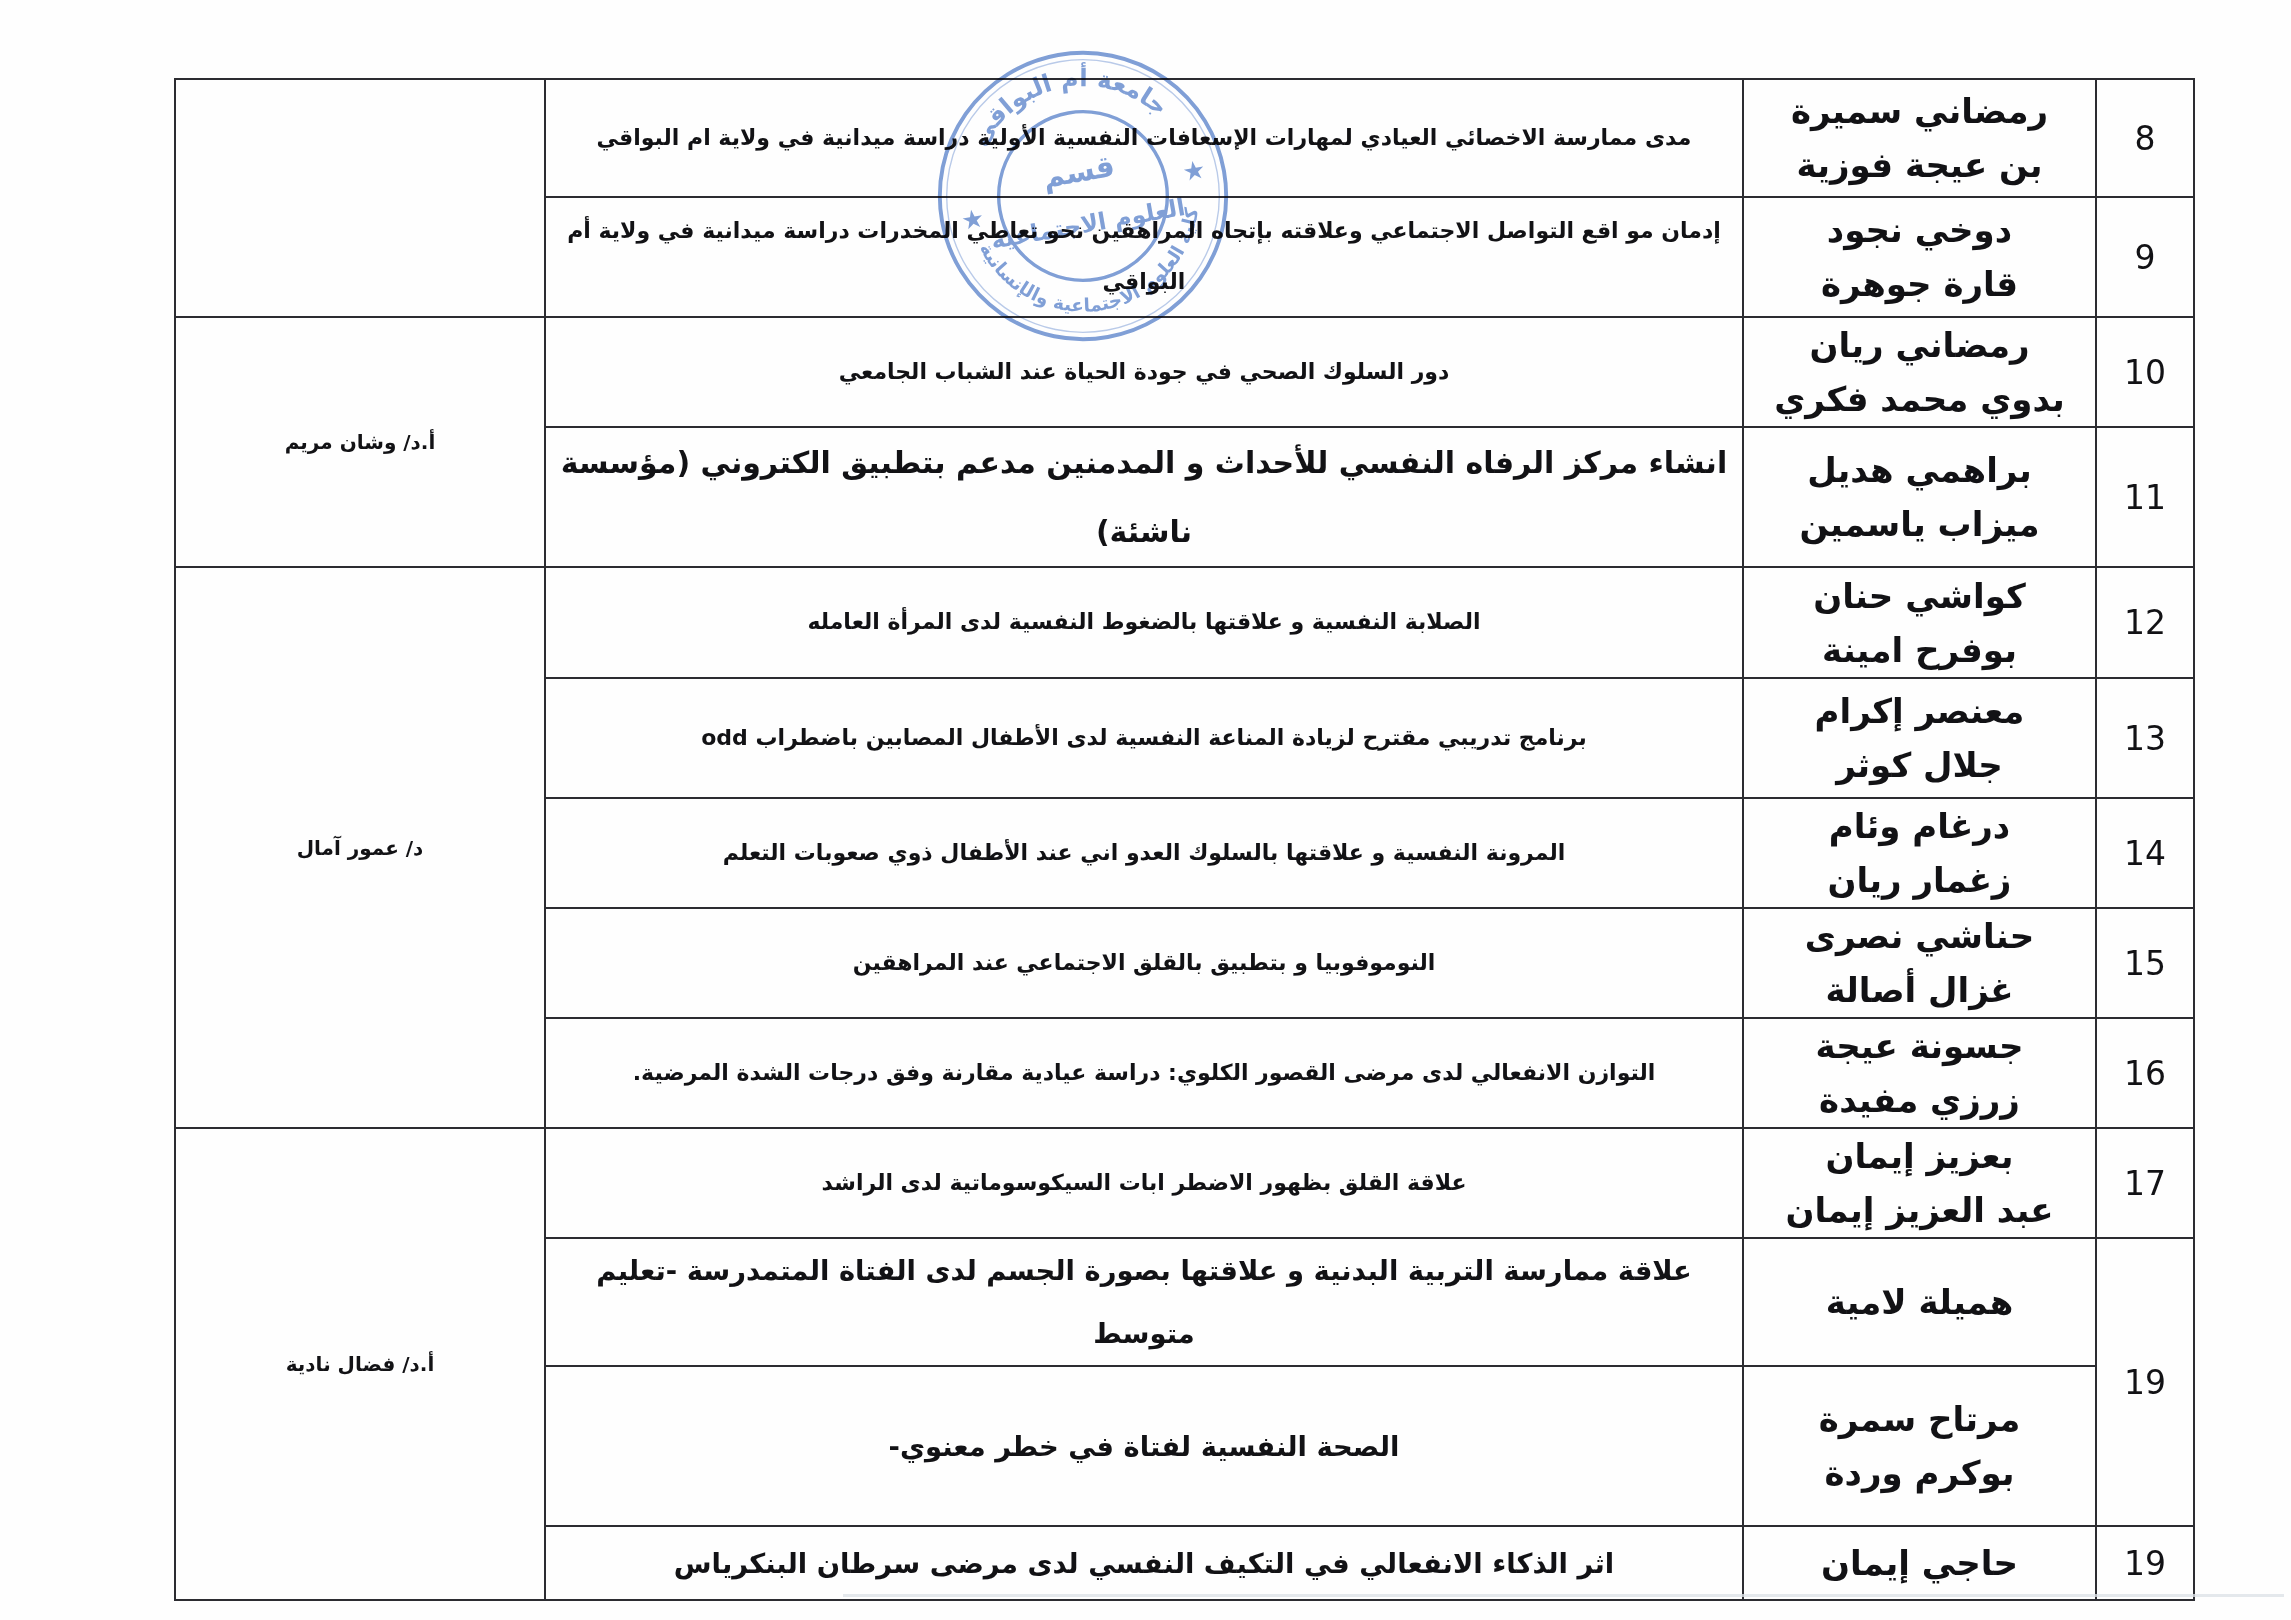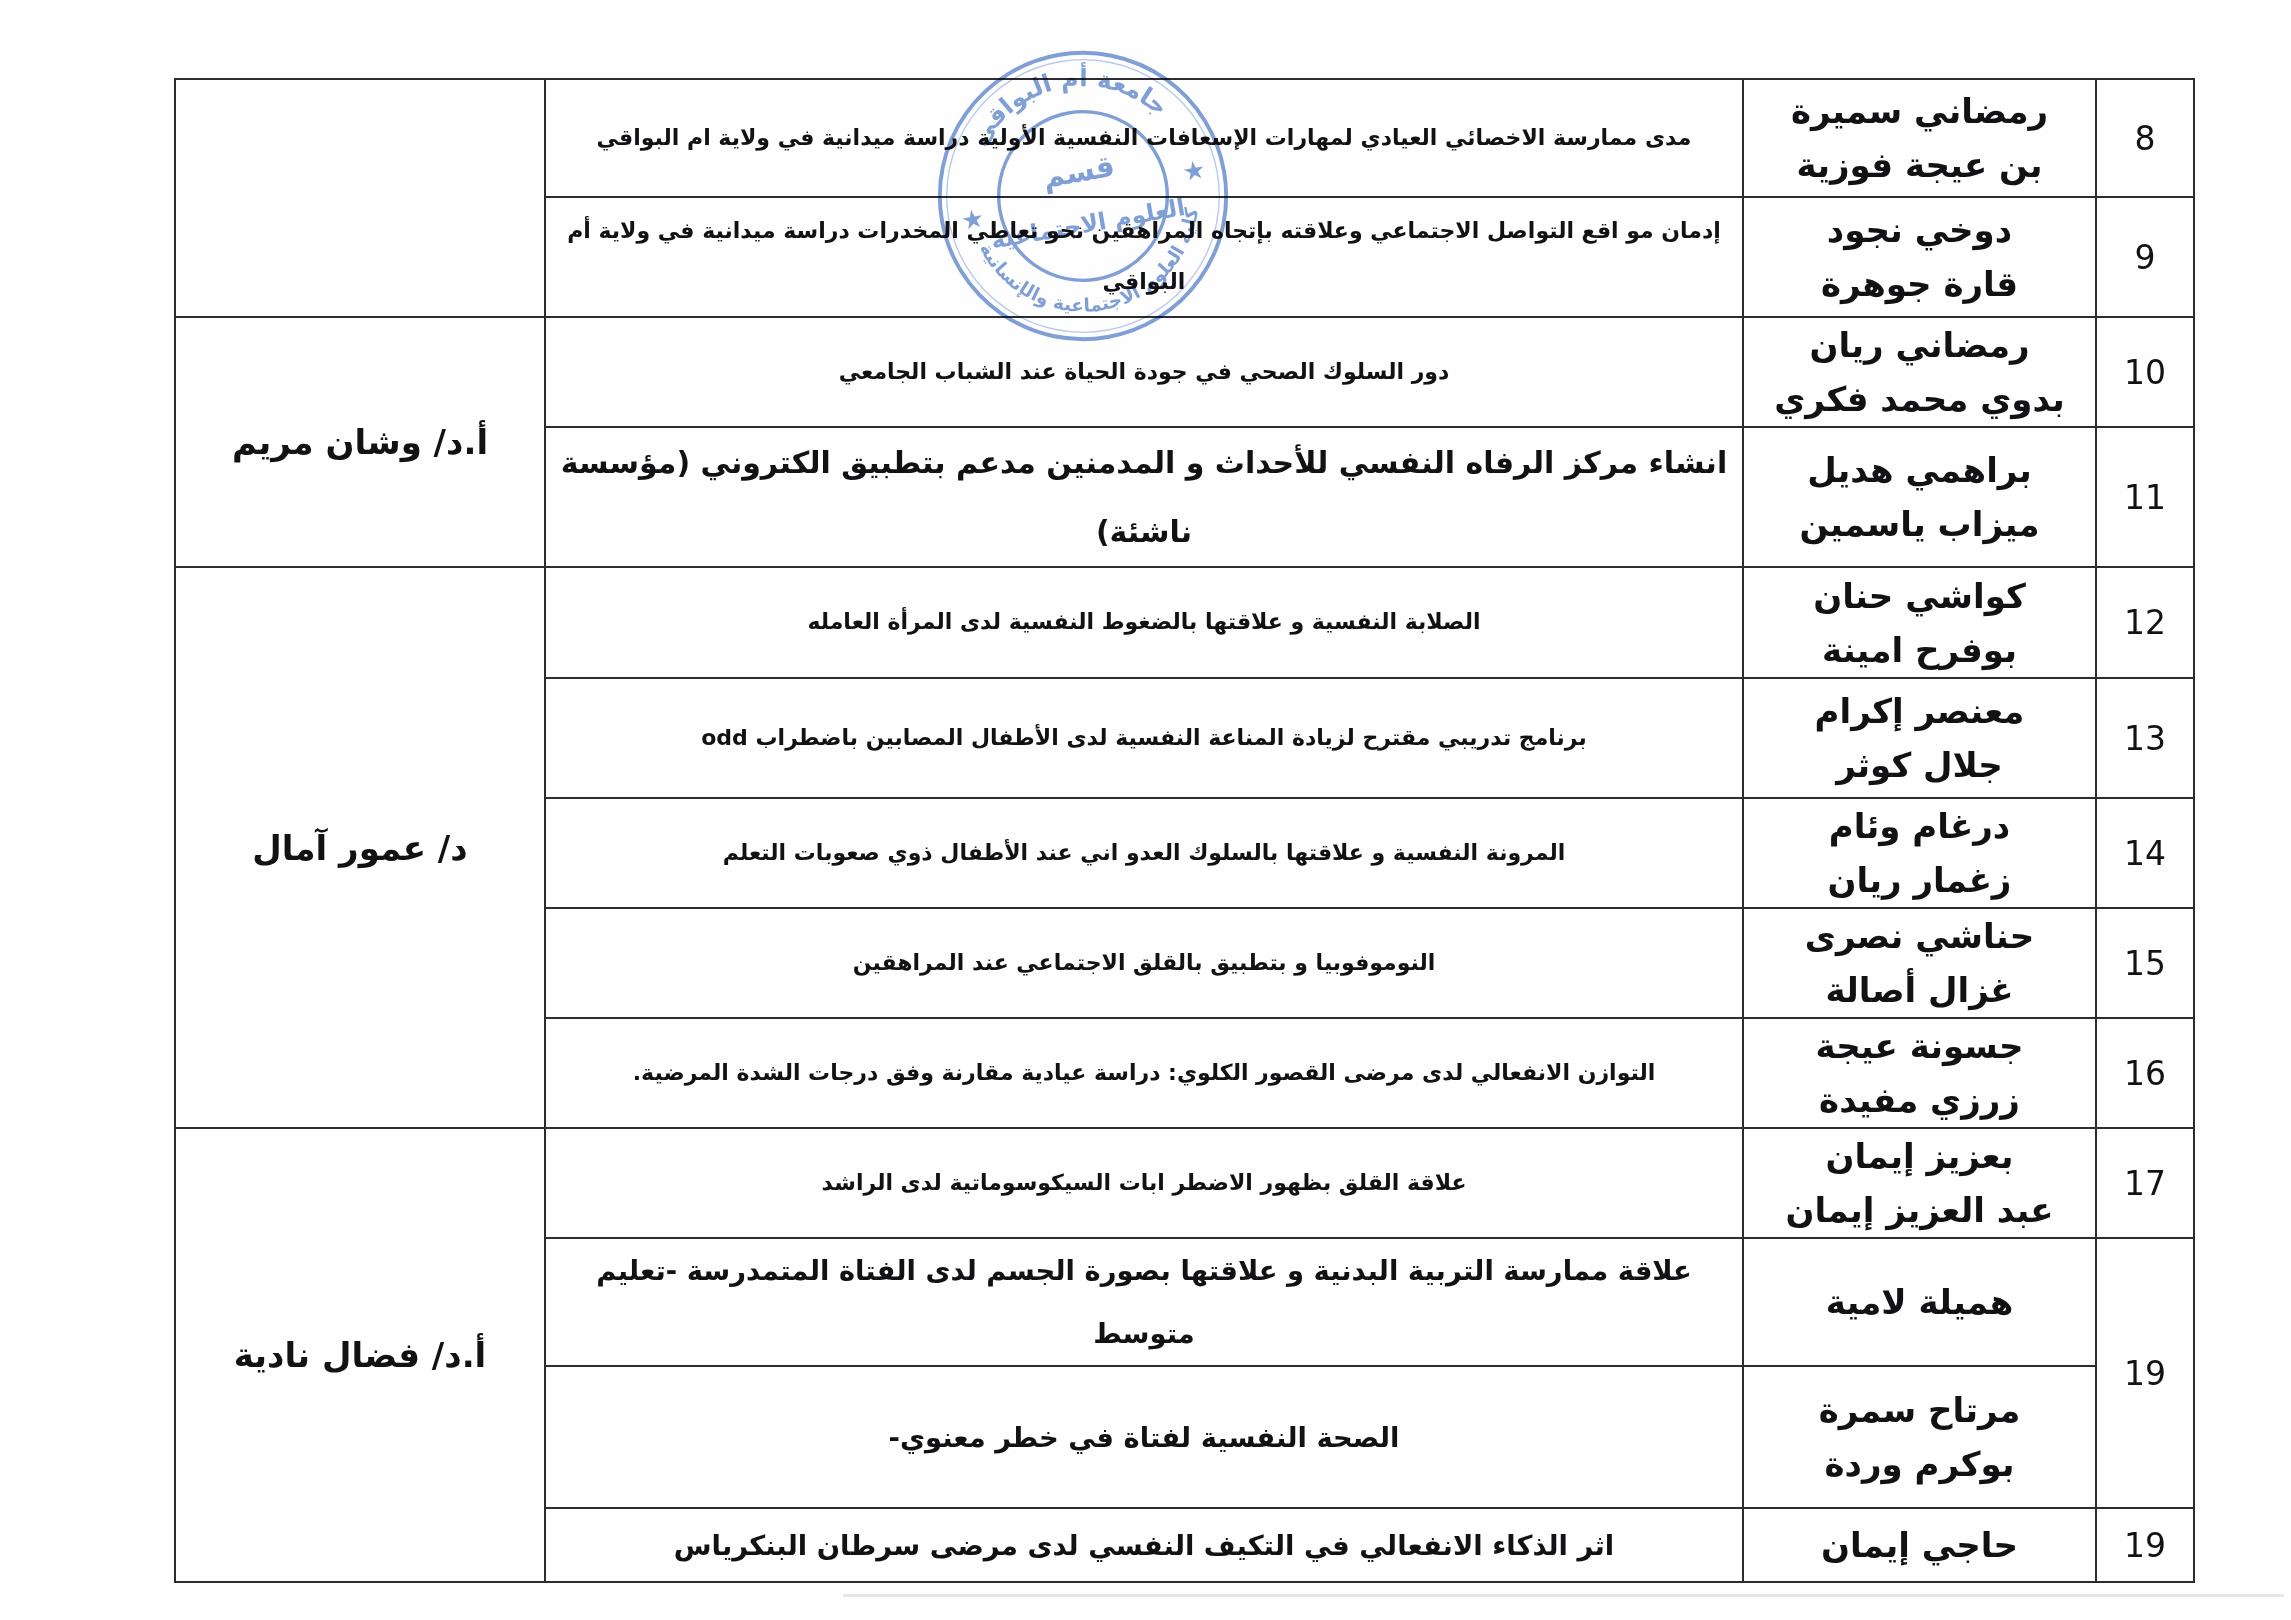--- a/index.html
+++ b/index.html
@@ -59,21 +59,21 @@
     font-weight: 700;
     line-height: 2.3;
   }
   .title-cell.small { font-size: 30px; }
   .title-cell.plain {
     font-weight: 700;
     font-size: 27.4px;
     letter-spacing: 0.5px;
   }
   .sup-cell {
-    font-size: 34px;
+    font-size: 20px;
     font-weight: 700;
     padding: 0 9.8px;
   }
 
   .stamp-wrap {
     position: absolute;
     left: 931px;
     top: 44px;
     width: 304px;
     height: 304px;
@@ -206,21 +206,21 @@
       </tr>
 
       <tr style="height:62px;">
         <td class="num" rowspan="2">19</td>
         <td class="names-cell">
           <div class="name-line">هميلة لامية</div>
         </td>
         <td class="title-cell plain">علاقة ممارسة التربية البدنية و علاقتها بصورة الجسم لدى الفتاة المتمدرسة -تعليم متوسط</td>
       </tr>
 
-      <tr style="height:142px;">
+      <tr style="height:160px;">
         <td class="names-cell">
           <div class="name-line">مرتاح سمرة</div>
           <div class="name-line">بوكرم وردة</div>
         </td>
         <td class="title-cell plain">الصحة النفسية لفتاة في خطر معنوي-</td>
       </tr>
 
       <tr style="height:74px;">
         <td class="num">19</td>
         <td class="names-cell">

